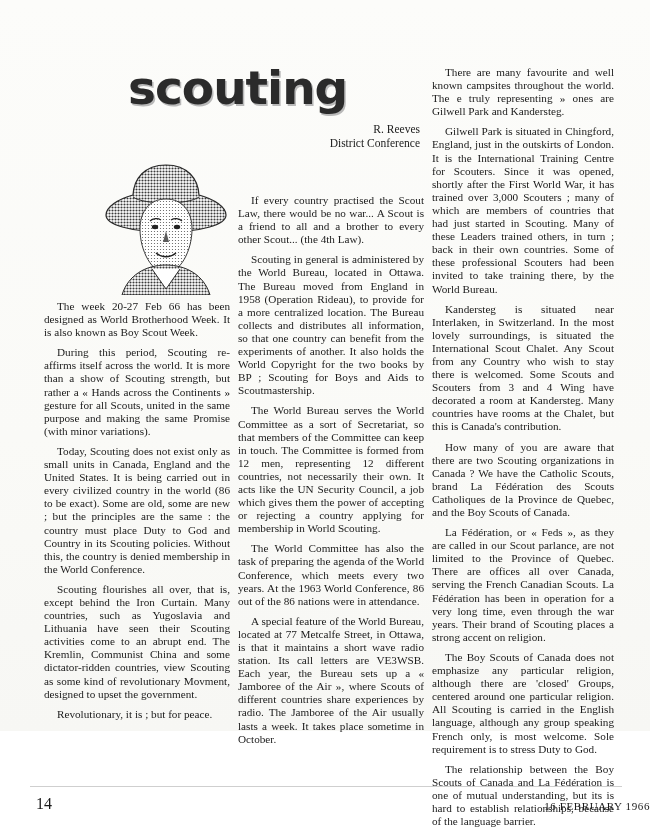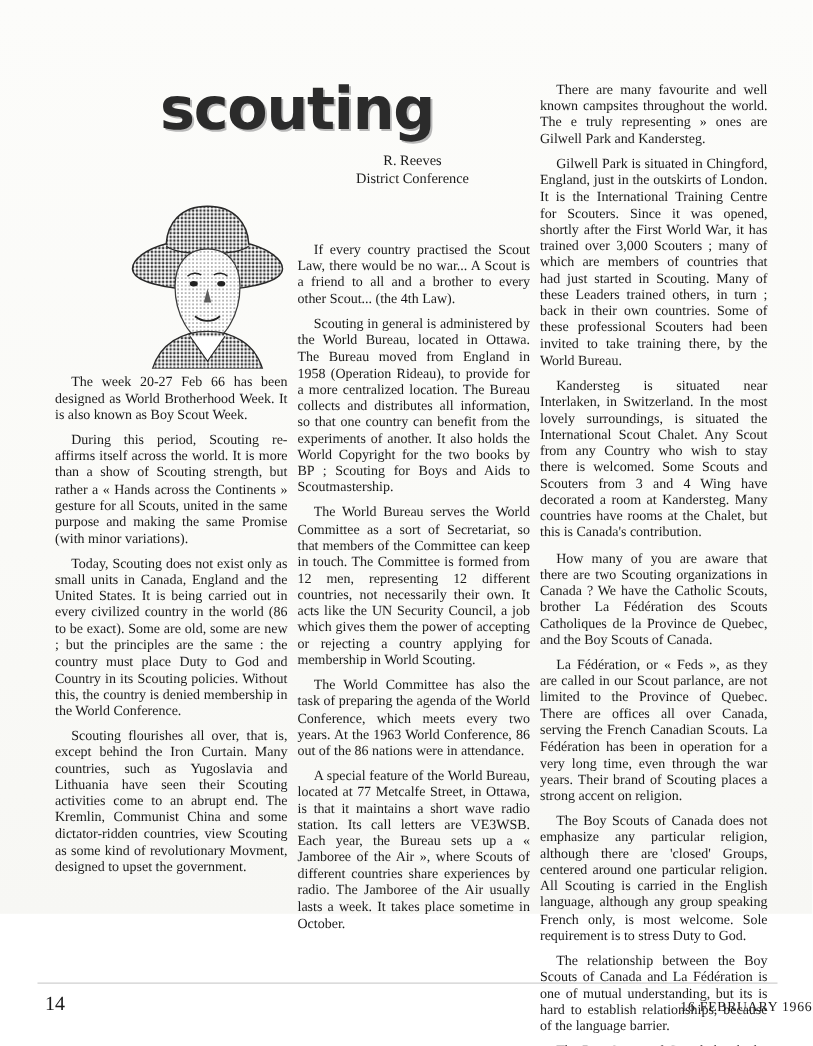--- a/index.html
+++ b/index.html
@@ -42,21 +42,21 @@
     color: #2b2b2b;
     text-shadow: 1.5px 1.5px 0 #b9b9b9;
     line-height: 52px;
   }
 
   .byline {
     position: absolute;
     left: 240px;
     top: 122px;
     width: 180px;
-    text-align: center;
+    text-align: right;
     font-size: 11.5px;
     line-height: 14px;
   }
 
   
   .portrait {
     position: absolute;
     left: 96px;
     top: 155px;
     width: 140px;
@@ -160,35 +160,36 @@
     </g>
     <path d="M70 110 C50 110 32 120 26 140 L114 140 C108 120 90 110 70 110 Z" fill="none" stroke="#2a2a2a" stroke-width="1"></path>
     <path d="M56 114 L70 134 L84 114" fill="#ffffff" stroke="#2a2a2a" stroke-width="1"></path>
   </svg>
 
   <div class="col" id="col1">
     <p>The week 20-27 Feb 66 has been designed as World Brotherhood Week. It is also known as Boy Scout Week.</p>
     <p>During this period, Scouting re-affirms itself across the world. It is more than a show of Scouting strength, but rather a « Hands across the Continents » gesture for all Scouts, united in the same purpose and making the same Promise (with minor variations).</p>
     <p>Today, Scouting does not exist only as small units in Canada, England and the United States. It is being carried out in every civilized country in the world (86 to be exact). Some are old, some are new ; but the principles are the same : the country must place Duty to God and Country in its Scouting policies. Without this, the country is denied membership in the World Conference.</p>
     <p>Scouting flourishes all over, that is, except behind the Iron Curtain. Many countries, such as Yugoslavia and Lithuania have seen their Scouting activities come to an abrupt end. The Kremlin, Communist China and some dictator-ridden countries, view Scouting as some kind of revolutionary Movment, designed to upset the government.</p>
+    <p>Revolutionary, it is ; but for peace.</p>
   </div>
 
   <div class="col" id="col2">
     <p>If every country practised the Scout Law, there would be no war... A Scout is a friend to all and a brother to every other Scout... (the 4th Law).</p>
     <p>Scouting in general is administered by the World Bureau, located in Ottawa. The Bureau moved from England in 1958 (Operation Rideau), to provide for a more centralized location. The Bureau collects and distributes all information, so that one country can benefit from the experiments of another. It also holds the World Copyright for the two books by BP ; Scouting for Boys and Aids to Scoutmastership.</p>
     <p>The World Bureau serves the World Committee as a sort of Secretariat, so that members of the Committee can keep in touch. The Committee is formed from 12 men, representing 12 different countries, not necessarily their own. It acts like the UN Security Council, a job which gives them the power of accepting or rejecting a country applying for membership in World Scouting.</p>
     <p>The World Committee has also the task of preparing the agenda of the World Conference, which meets every two years. At the 1963 World Conference, 86 out of the 86 nations were in attendance.</p>
     <p>A special feature of the World Bureau, located at 77 Metcalfe Street, in Ottawa, is that it maintains a short wave radio station. Its call letters are VE3WSB. Each year, the Bureau sets up a « Jamboree of the Air », where Scouts of different countries share experiences by radio. The Jamboree of the Air usually lasts a week. It takes place sometime in October.</p>
   </div>
 
   <div class="col" id="col3">
     <p>There are many favourite and well known campsites throughout the world. The e truly representing » ones are Gilwell Park and Kandersteg.</p>
     <p>Gilwell Park is situated in Chingford, England, just in the outskirts of London. It is the International Training Centre for Scouters. Since it was opened, shortly after the First World War, it has trained over 3,000 Scouters ; many of which are members of countries that had just started in Scouting. Many of these Leaders trained others, in turn ; back in their own countries. Some of these professional Scouters had been invited to take training there, by the World Bureau.</p>
     <p>Kandersteg is situated near Interlaken, in Switzerland. In the most lovely surroundings, is situated the International Scout Chalet. Any Scout from any Country who wish to stay there is welcomed. Some Scouts and Scouters from 3 and 4 Wing have decorated a room at Kandersteg. Many countries have rooms at the Chalet, but this is Canada's contribution.</p>
-    <p>How many of you are aware that there are two Scouting organizations in Canada ? We have the Catholic Scouts, brother La Fédération des Scouts Catholiques de la Province de Quebec, and the Boy Scouts of Canada.</p>
+    <p>How many of you are aware that there are two Scouting organizations in Canada ? We have the Catholic Scouts, brand La Fédération des Scouts Catholiques de la Province de Quebec, and the Boy Scouts of Canada.</p>
     <p>La Fédération, or « Feds », as they are called in our Scout parlance, are not limited to the Province of Quebec. There are offices all over Canada, serving the French Canadian Scouts. La Fédération has been in operation for a very long time, even through the war years. Their brand of Scouting places a strong accent on religion.</p>
     <p>The Boy Scouts of Canada does not emphasize any particular religion, although there are 'closed' Groups, centered around one particular religion. All Scouting is carried in the English language, although any group speaking French only, is most welcome. Sole requirement is to stress Duty to God.</p>
     <p>The relationship between the Boy Scouts of Canada and La Fédération is one of mutual understanding, but its is hard to establish relationships, because of the language barrier.</p>
     <p>The Boy Scouts of Canada has had a marching song, since 1963. WO2 Con</p>
   </div>
 
   <div class="rule"></div>
   <div class="pagenum">14</div>
   <div class="footer-date">16 FEBRUARY 1966</div>
 </div>

